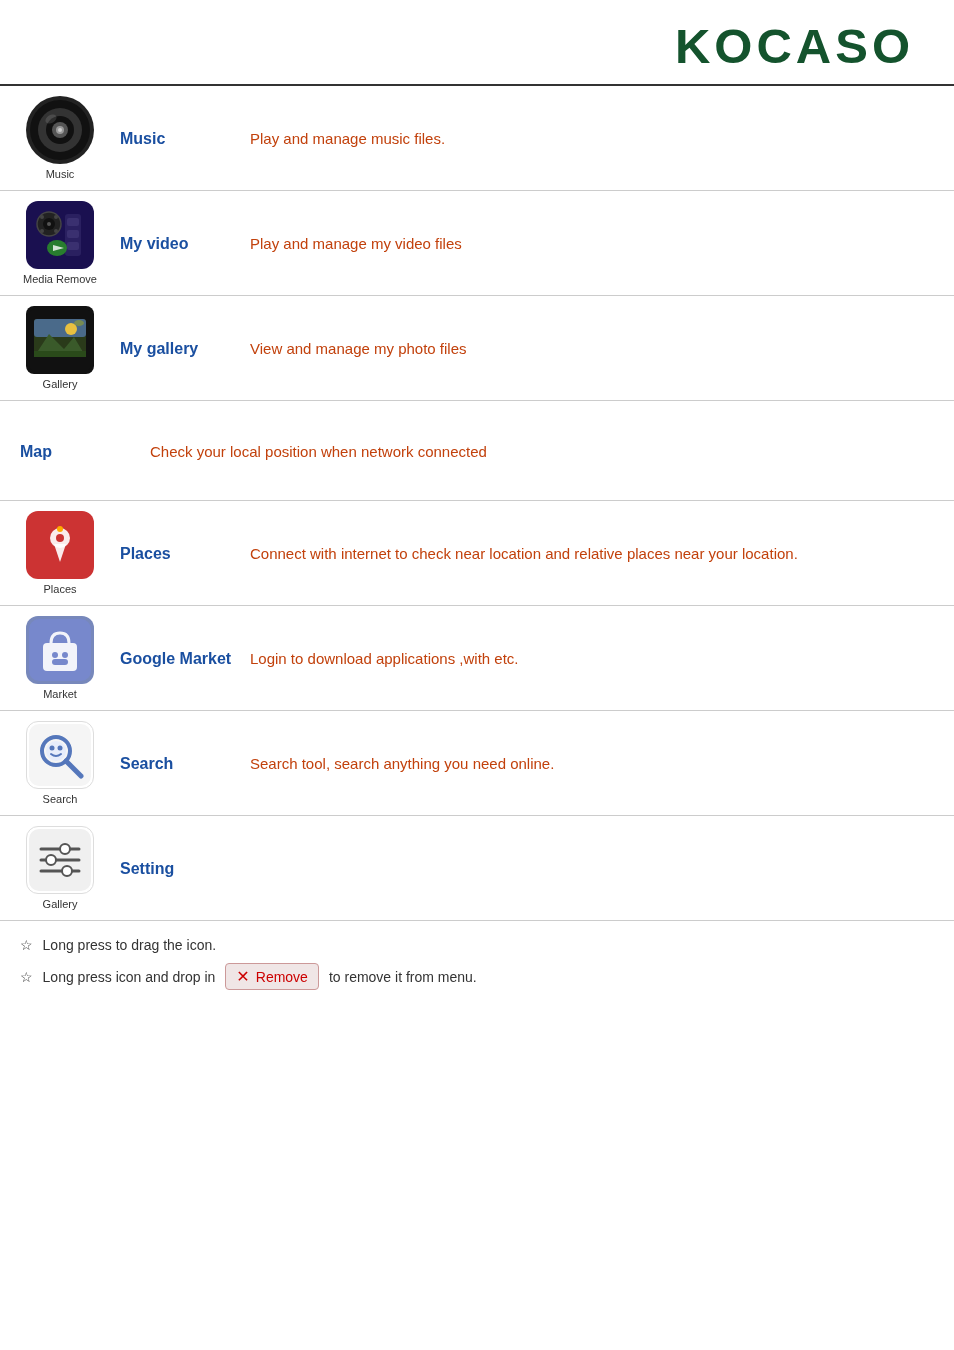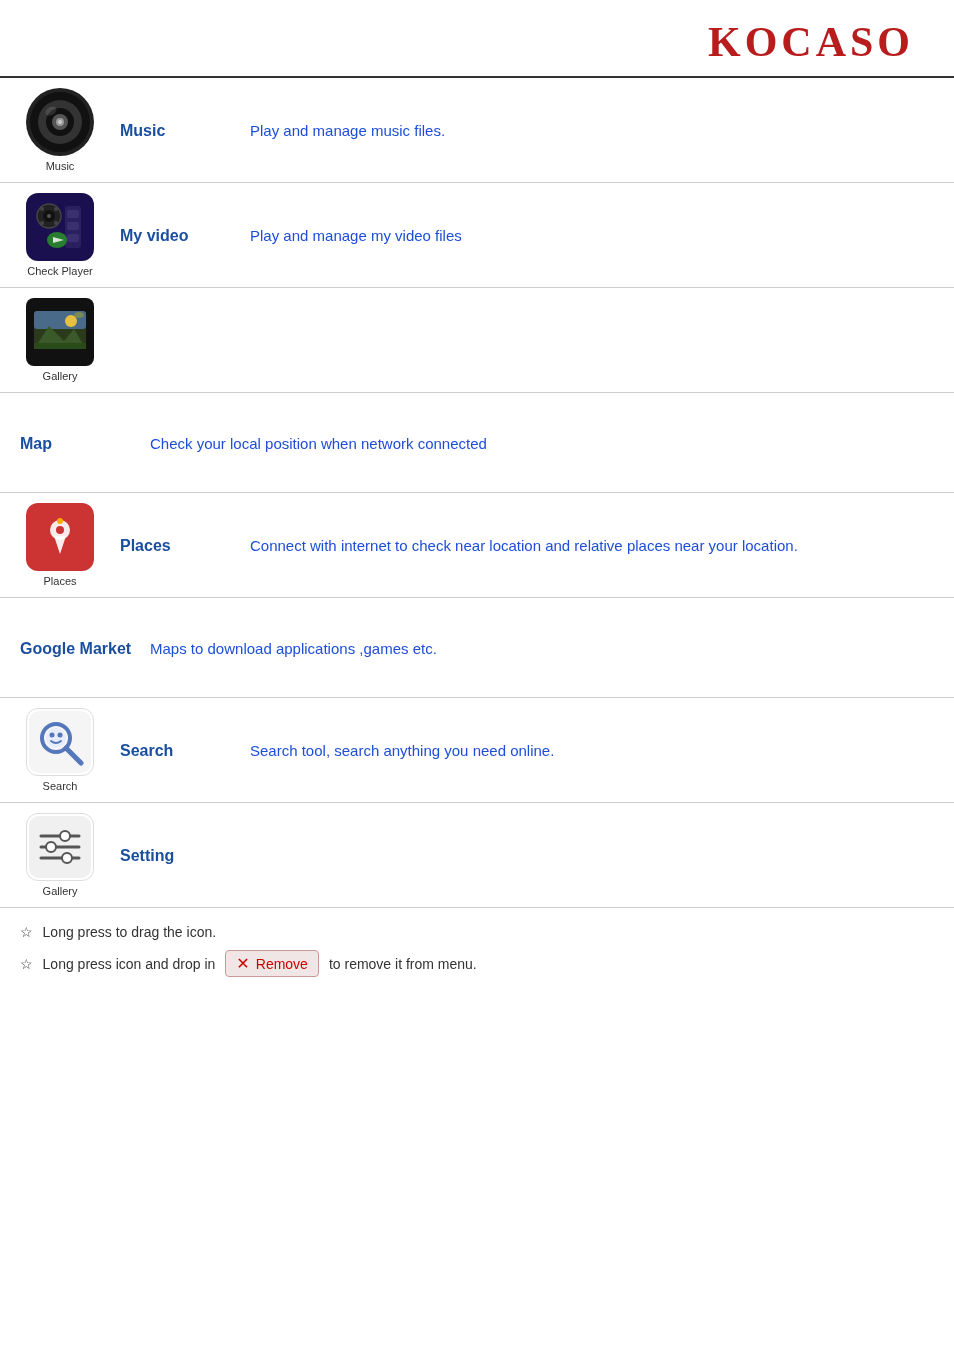--- a/index.html
+++ b/index.html
@@ -9,25 +9,25 @@
       width: 954px;
       min-height: 1350px;
     }
     .header {
       text-align: right;
       padding: 18px 40px 10px 0;
       border-bottom: 2px solid #333;
       margin-bottom: 0;
     }
     .header-logo {
-      font-size: 42px;
+      font-size: 49px;
       font-weight: 900;
       letter-spacing: 4px;
-      color: #b91c1c;
-      font-family: Liberation Serif, serif;
+      color: #14532d;
+      font-family: Liberation Sans, sans-serif;
     }
     .app-list {
       width: 100%;
     }
     .app-row {
       display: flex;
       align-items: center;
       border-bottom: 1px solid #ccc;
       padding: 10px 20px 10px 10px;
       min-height: 100px;
@@ -66,21 +66,21 @@
     }
     .app-name {
       font-weight: bold;
       font-size: 16px;
       color: #1a4fa0;
       min-width: 130px;
       padding-top: 2px;
     }
     .app-desc {
       font-size: 15px;
-      color: #1d4ed8;
+      color: #c2410c;
       padding-top: 2px;
       flex: 1;
     }
 
     .footer-notes {
       padding: 16px 20px 20px 20px;
     }
     .footer-line {
       font-size: 14px;
       color: #333;
@@ -155,21 +155,21 @@
 
           <rect x="36" y="10" width="16" height="42" rx="3" fill="#2a2060"></rect>
           <rect x="38" y="14" width="12" height="8" rx="2" fill="#3a3070"></rect>
           <rect x="38" y="26" width="12" height="8" rx="2" fill="#3a3070"></rect>
           <rect x="38" y="38" width="12" height="8" rx="2" fill="#3a3070"></rect>
 
           <ellipse cx="28" cy="44" rx="10" ry="8" fill="#2a8a2a" opacity="0.9"></ellipse>
           <polygon points="24,41 35,44 24,47" fill="#fff" opacity="0.8"></polygon>
         </svg>
       </div>
-      <span class="app-icon-label">Check Player</span>
+      <span class="app-icon-label">Media Remove</span>
     </div>
     <div class="app-info">
       <span class="app-name">My video</span>
       <span class="app-desc">Play and manage my video files</span>
     </div>
   </div>
 
   <div class="app-row">
     <div class="app-icon-wrapper">
       <div class="app-icon" style="background:#111;border-radius:8px;">
@@ -184,20 +184,24 @@
 
           <polygon points="5,48 20,25 35,40 45,28 57,48" fill="#3a5a2a"></polygon>
 
           <rect x="5" y="42" width="52" height="6" rx="0" fill="#2a4a1a"></rect>
 
           <ellipse cx="50" cy="14" rx="5" ry="3" fill="#8a9a3a" opacity="0.7"></ellipse>
         </svg>
       </div>
       <span class="app-icon-label">Gallery</span>
     </div>
+    <div class="app-info">
+      <span class="app-name">My gallery</span>
+      <span class="app-desc">View and manage my photo files</span>
+    </div>
   </div>
 
   <div class="app-row">
     <div class="app-info">
       <span class="app-name">Map</span>
       <span class="app-desc">Check your local position when network connected</span>
     </div>
   </div>
 
   <div class="app-row">
@@ -216,23 +220,39 @@
       </div>
       <span class="app-icon-label">Places</span>
     </div>
     <div class="app-info">
       <span class="app-name">Places</span>
       <span class="app-desc">Connect with internet to check near location and relative places near your location.</span>
     </div>
   </div>
 
   <div class="app-row">
+    <div class="app-icon-wrapper">
+      <div class="app-icon" style="background:#7788bb;border-radius:12px;">
+        <svg width="62" height="62" viewBox="0 0 62 62">
+          <rect width="62" height="62" rx="10" fill="#7788cc"></rect>
+
+          <rect x="14" y="24" width="34" height="28" rx="4" fill="#fff" opacity="0.9"></rect>
+
+          <path d="M22 24 Q22 14 31 14 Q40 14 40 24" fill="none" stroke="#fff" stroke-width="3" opacity="0.9"></path>
+
+          <circle cx="26" cy="36" r="3" fill="#7788cc"></circle>
+          <circle cx="36" cy="36" r="3" fill="#7788cc"></circle>
+          <rect x="23" y="40" width="16" height="6" rx="3" fill="#7788cc"></rect>
+        </svg>
+      </div>
+      <span class="app-icon-label">Market</span>
+    </div>
     <div class="app-info">
       <span class="app-name">Google Market</span>
-      <span class="app-desc">Maps to download applications ,games etc.</span>
+      <span class="app-desc">Login to download applications ,with etc.</span>
     </div>
   </div>
 
   <div class="app-row">
     <div class="app-icon-wrapper">
       <div class="app-icon" style="background:#fff;border:1px solid #ddd;border-radius:12px;">
         <svg width="62" height="62" viewBox="0 0 62 62">
           <rect width="62" height="62" rx="10" fill="#f5f5f5"></rect>
 
           <circle cx="27" cy="27" r="14" fill="none" stroke="#5577bb" stroke-width="4"></circle>

